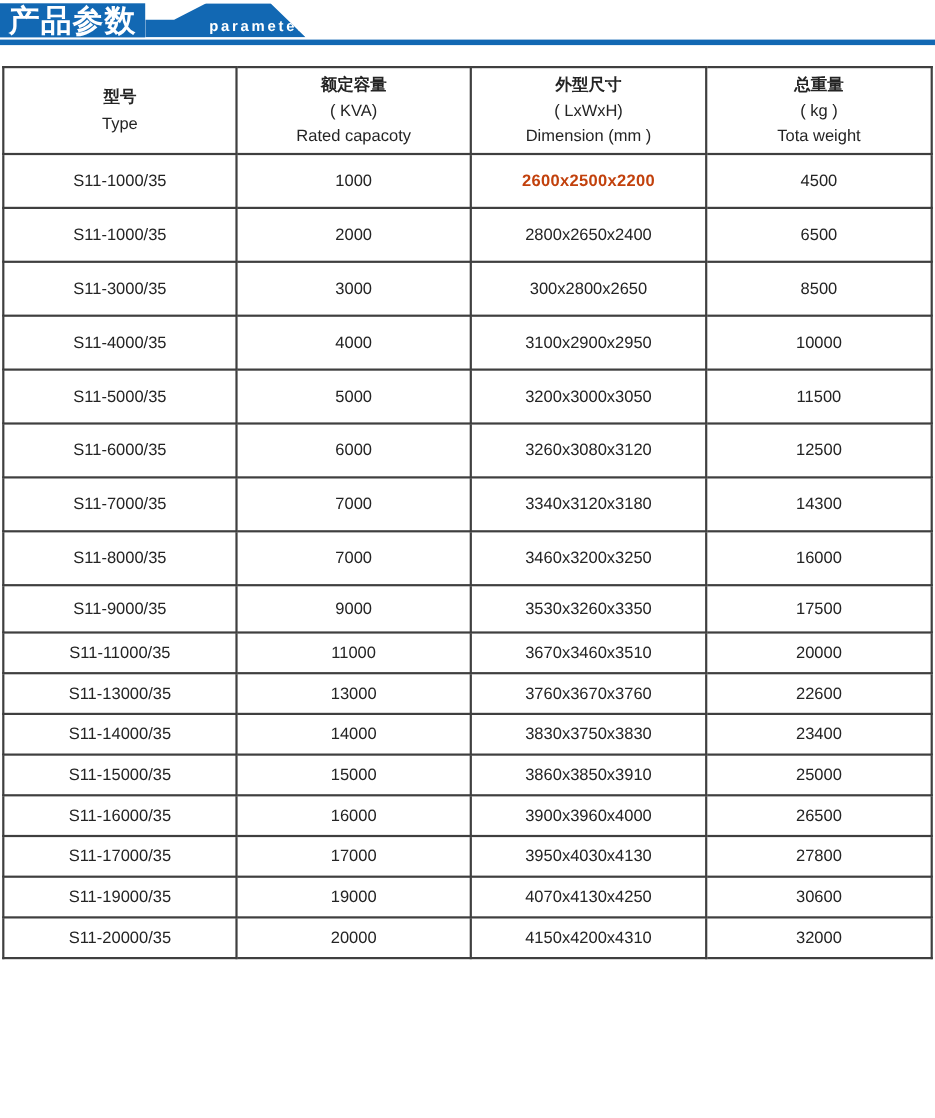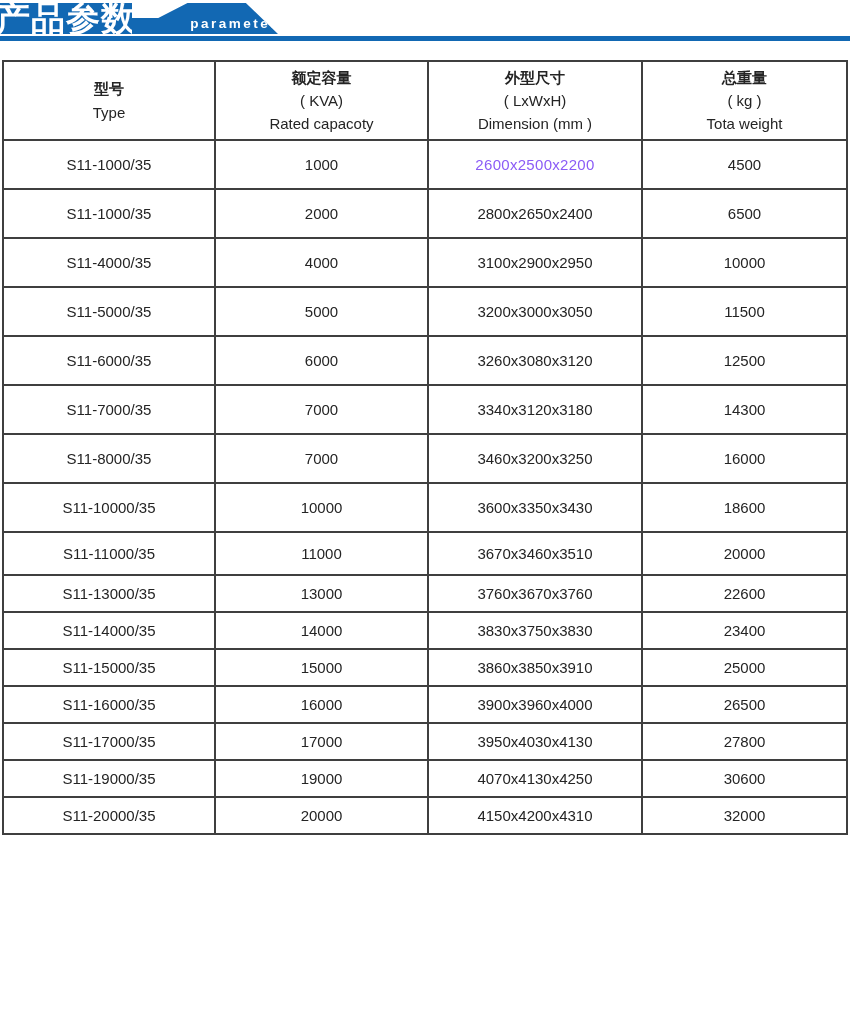--- a/index.html
+++ b/index.html
@@ -21,21 +21,21 @@
     height: 60px;
   }
   .banner-main {
     position: absolute;
     left: 0;
     top: 3px;
     width: 132px;
     height: 31px;
     background: #1268b3;
     color: #ffffff;
-    font-size: 34px;
+    font-size: 28px;
     font-weight: bold;
     letter-spacing: 1px;
     display: flex;
     align-items: center;
     justify-content: center;
     white-space: nowrap;
   }
   .banner-tab {
     position: absolute;
     left: 132px;
@@ -95,23 +95,23 @@
   }
   table.params td {
     font-size: 15px;
   }
   table.params tbody tr { height: 37px; }
   table.params tbody tr:nth-child(-n+8) { height: 49px; }
   table.params tbody tr:nth-child(9) { height: 43px; }
 
   td.dim-large {
     font-size: 18px;
-    font-weight: 400;
+    font-weight: 700;
     letter-spacing: 0.3px;
-    color: #8b5cf6;
+    color: #c2410c;
   }
 </style>
 </head>
 <body>
 
 <div class="banner">
   <div class="banner-main">产品参数</div>
   <div class="banner-tab">
     <span>parameter</span>
   </div>
@@ -155,20 +155,26 @@
         <td class="dim-large">2600x2500x2200</td>
         <td>4500</td>
       </tr>
       <tr>
         <td>S11-1000/35</td>
         <td>2000</td>
         <td>2800x2650x2400</td>
         <td>6500</td>
       </tr>
       <tr>
+        <td>S11-3000/35</td>
+        <td>3000</td>
+        <td>300x2800x2650</td>
+        <td>8500</td>
+      </tr>
+      <tr>
         <td>S11-4000/35</td>
         <td>4000</td>
         <td>3100x2900x2950</td>
         <td>10000</td>
       </tr>
       <tr>
         <td>S11-5000/35</td>
         <td>5000</td>
         <td>3200x3000x3050</td>
         <td>11500</td>
@@ -185,24 +191,24 @@
         <td>3340x3120x3180</td>
         <td>14300</td>
       </tr>
       <tr>
         <td>S11-8000/35</td>
         <td>7000</td>
         <td>3460x3200x3250</td>
         <td>16000</td>
       </tr>
       <tr>
-        <td>S11-10000/35</td>
-        <td>10000</td>
-        <td>3600x3350x3430</td>
-        <td>18600</td>
+        <td>S11-9000/35</td>
+        <td>9000</td>
+        <td>3530x3260x3350</td>
+        <td>17500</td>
       </tr>
       <tr>
         <td>S11-11000/35</td>
         <td>11000</td>
         <td>3670x3460x3510</td>
         <td>20000</td>
       </tr>
       <tr>
         <td>S11-13000/35</td>
         <td>13000</td>

